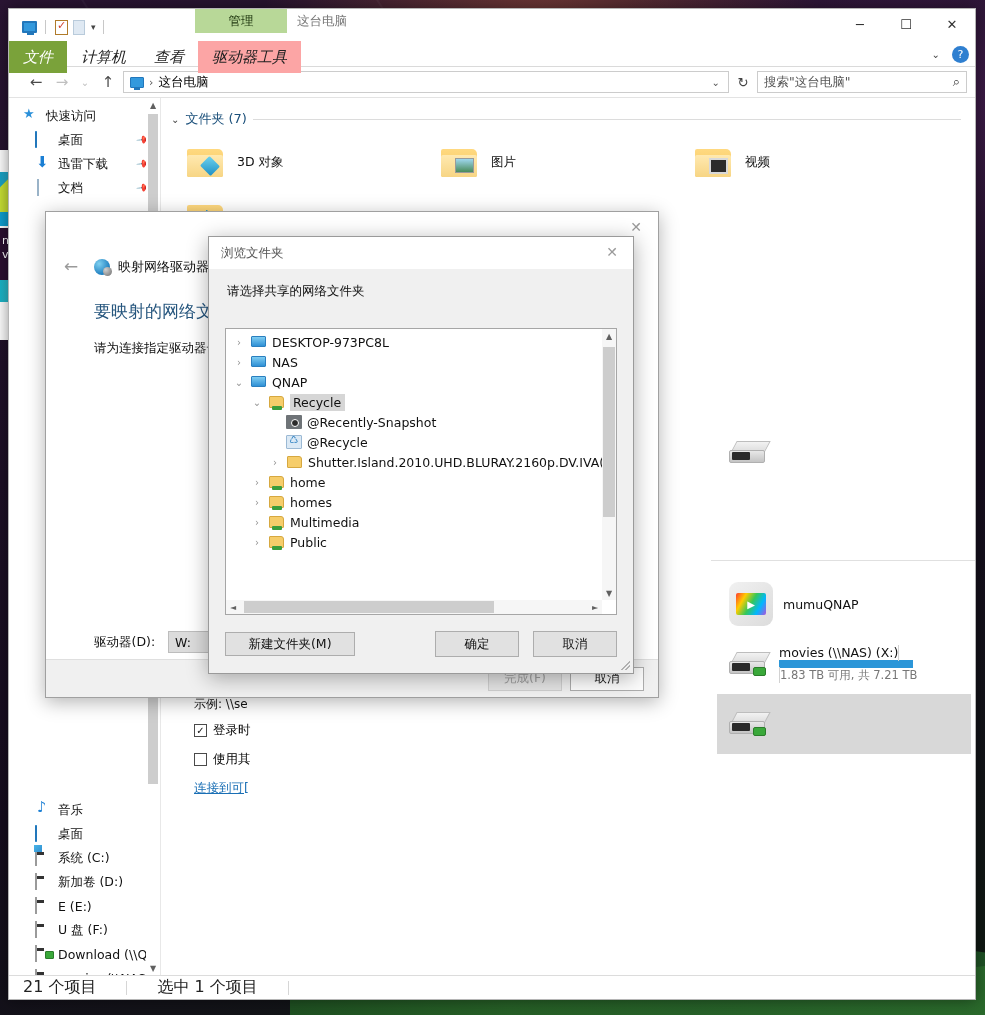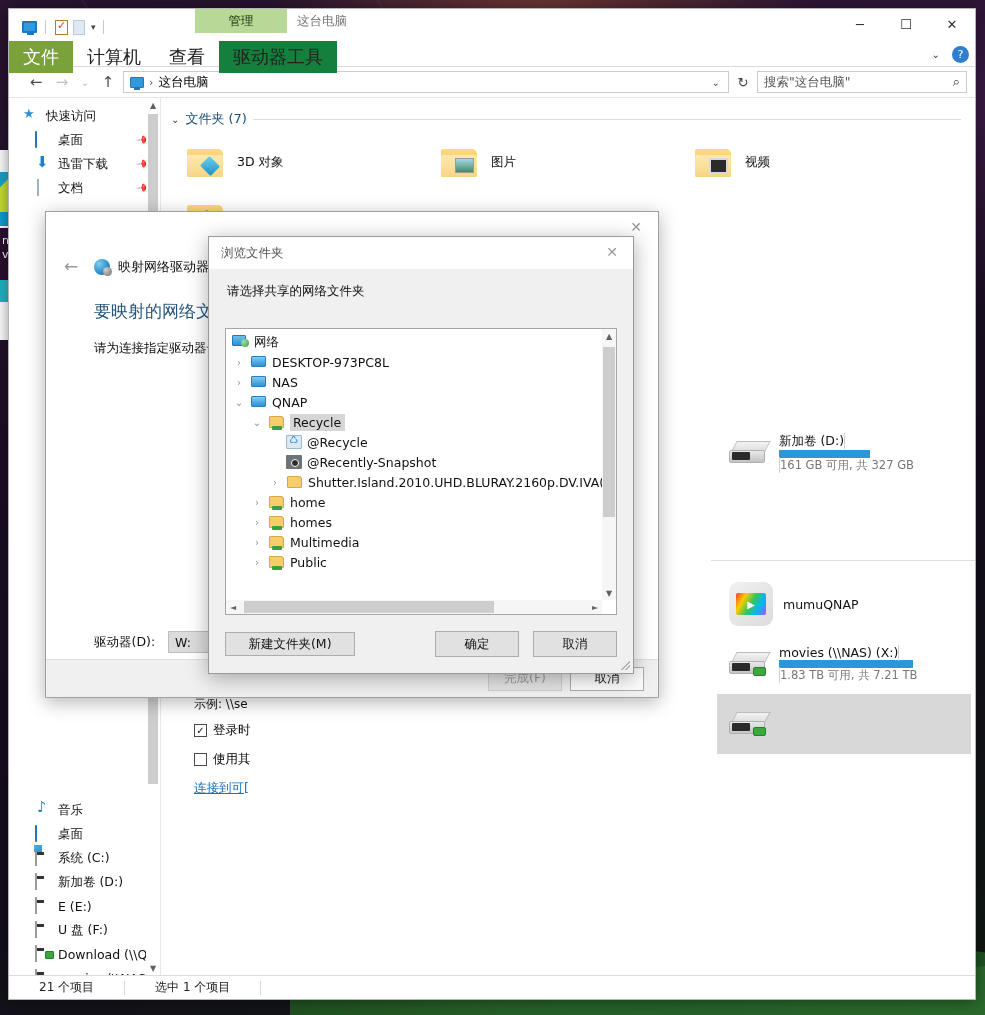--- a/index.html
+++ b/index.html
@@ -97,23 +97,23 @@
     display: flex; align-items: center; justify-content: center;
   }
   .ctx-title { position:absolute; left: 288px; top: 4px; font-size: 12.5px; color: #777; }
   .wincontrols { position: absolute; right: 0; top: 0; display: flex; }
   .wincontrols div { width: 46px; height: 30px; display:flex; align-items:center;
                      justify-content:center; color:#333; font-size: 13px; }
 
   
   .tabsrow { height: 26px; background:#fff; display:flex; align-items:stretch;
              border-bottom:1px solid #dadada; position:relative; flex:none; }
-  .tab { padding: 16px 14px; display:flex; align-items:center; font-size:18px; color:#222; }
+  .tab { padding: 16px 14px; display:flex; align-items:center; font-size:15px; color:#222;font-style:italic; }
   .tab.file { background:#7aa23a; color:#fff; font-weight:normal; }
-  .tab.ctxtab { background:#15803d; }
+  .tab.ctxtab { background:#fca5a5; }
   .ribbon-right { position:absolute; right:6px; top:0; height:26px; display:flex; align-items:center; gap:12px;}
   .help-ico { width:17px; height:17px; border-radius:50%; background:#2f7fd0; color:#fff;
               font-size:11px; display:flex; align-items:center; justify-content:center; }
 
   
   .addrbar { height: 30px; display:flex; align-items:center; gap:4px;
              padding: 0 8px 0 16px; background:#fff; flex:none; }
   .navbtn { width: 22px; height: 22px; display:flex; align-items:center; justify-content:center;
             font-size:15px; color:#4a4a4a; }
   .navbtn.dis { color:#c0c0c0; }
@@ -199,21 +199,21 @@
      background: linear-gradient(135deg,#f1f1f1,#dcdcdc); display:flex; align-items:center;
      justify-content:center; }
   .appicon .scr { width:30px; height:22px; border-radius:2px;
      background: linear-gradient(120deg,#ff3b30,#ffcc00 25%,#34c759 50%,#00b7ff 75%,#af52de);
      display:flex; align-items:center; justify-content:center;}
   .appicon .scr:after { content:"▶"; color:#fff; font-size:10px; }
   .divider { height:1px; background:#e0e0e0; margin: 6px 14px 6px 10px; }
 
   
   .statusbar { height: 24px; border-top:1px solid #dcdcdc; display:flex; align-items:center;
-               font-size:12px; color:#222; padding-left: 30px; gap:16px; flex:none; background:#fff;}
+               font-size:16px; color:#222; padding-left: 14px; gap:16px; flex:none; background:#fff;}
   .statusbar .seg { padding-right: 14px; }
   .statusbar .vl { width:1px; height:14px; background:#d6d6d6; margin-right:14px; }
 
   
   #wizard {
     position: absolute; left: 45px; top: 211px; width: 614px; height: 487px;
     background: #f0f0f0; border: 1px solid #a0a0a0;
     box-shadow: 0 4px 18px rgba(0,0,0,.3);
   }
   #wizard .wtitle { height: 36px; background:#fff; position:relative; }
@@ -493,25 +493,20 @@
         </div>
       </div>
 
       <div style="position:absolute; left:556px; top:325px; width:256px;">
         <div class="dtile">
           <span class="hdd">
             <span class="top"></span>
               <span class="body"></span>
               <span class="face"></span>
           </span>
-          <span class="dinfo">
-            <span class="nm">新加卷 (D:)</span>
-            <span class="bar"><i style="width:51%"></i></span>
-            <span class="sub">161 GB 可用, 共 327 GB</span>
-          </span>
         </div>
       </div>
 
       <div class="divider" style="position:absolute;left:540px;top:456px;width:420px;"></div>
 
       <div style="position:absolute; left:556px; top:476px; width:256px;">
         <div class="dtile">
           <span class="appicon">
               <span class="scr"></span>
             </span>
@@ -598,27 +593,20 @@
 <div id="browse">
   <div class="btitle">
     <span>浏览文件夹</span>
     <span class="bclose">✕</span>
   </div>
   <div class="bprompt">请选择共享的网络文件夹</div>
 
   <div class="treewrap">
     <div class="tree">
 
-      <div class="trow" style="padding-left:6px;">
-        <span class="tnet">
-            <span class="m"></span>
-            <span class="g"></span>
-          </span>
-        <span class="nm">网络</span>
-      </div>
 
       <div class="trow" style="padding-left:6px;">
         <span class="exp">›</span>
         <span class="tpc">
             <span class="m"></span>
           </span>
         <span class="nm">DESKTOP-973PC8L</span>
       </div>
 
       <div class="trow" style="padding-left:6px;">
@@ -639,27 +627,27 @@
 
       <div class="trow sel" style="padding-left:24px;">
         <span class="exp">⌄</span>
         <span class="tfold share">
             <span class="b"></span>
           </span>
         <span class="nm">Recycle</span>
       </div>
 
       <div class="trow" style="padding-left:60px;">
+        <span class="tsnap"></span>
+        <span class="nm">@Recently-Snapshot</span>
+      </div>
+
+      <div class="trow" style="padding-left:60px;">
         <span class="trec"></span>
         <span class="nm">@Recycle</span>
-      </div>
-
-      <div class="trow" style="padding-left:60px;">
-        <span class="tsnap"></span>
-        <span class="nm">@Recently-Snapshot</span>
       </div>
 
       <div class="trow" style="padding-left:42px;">
         <span class="exp">›</span>
         <span class="tfold">
             <span class="b"></span>
           </span>
         <span class="nm">Shutter.Island.2010.UHD.BLURAY.2160p.DV.IVA(RU</span>
       </div>
 

